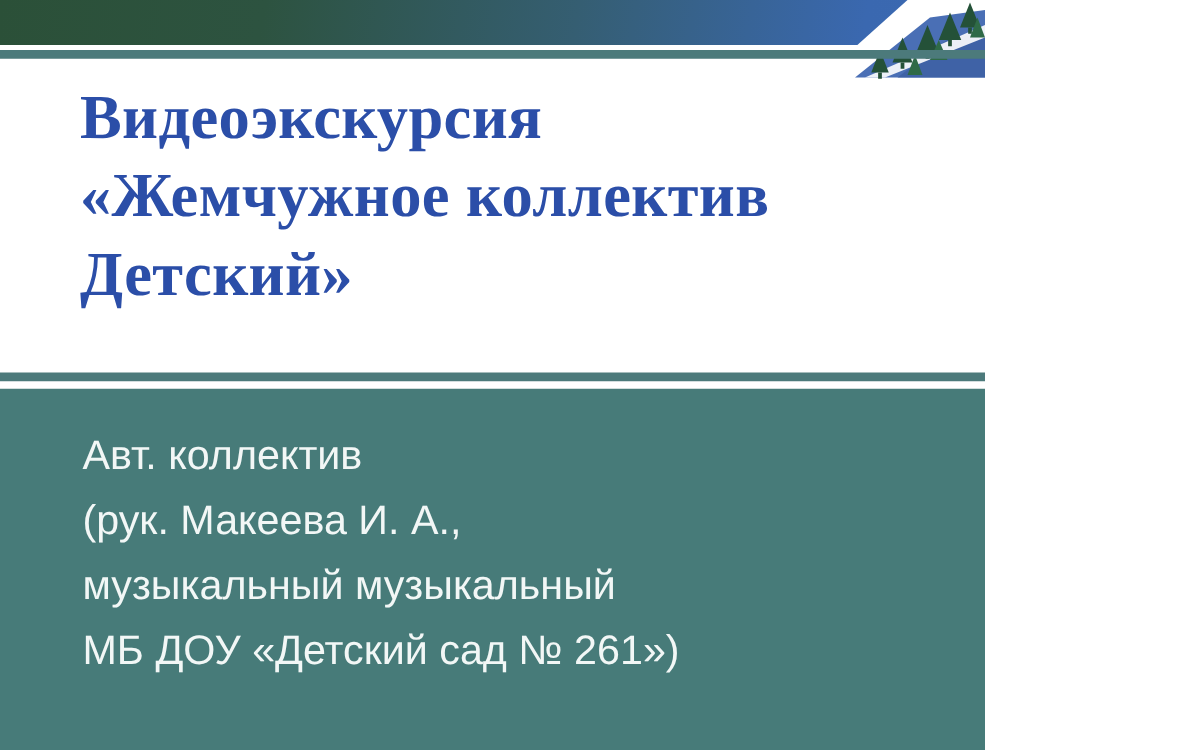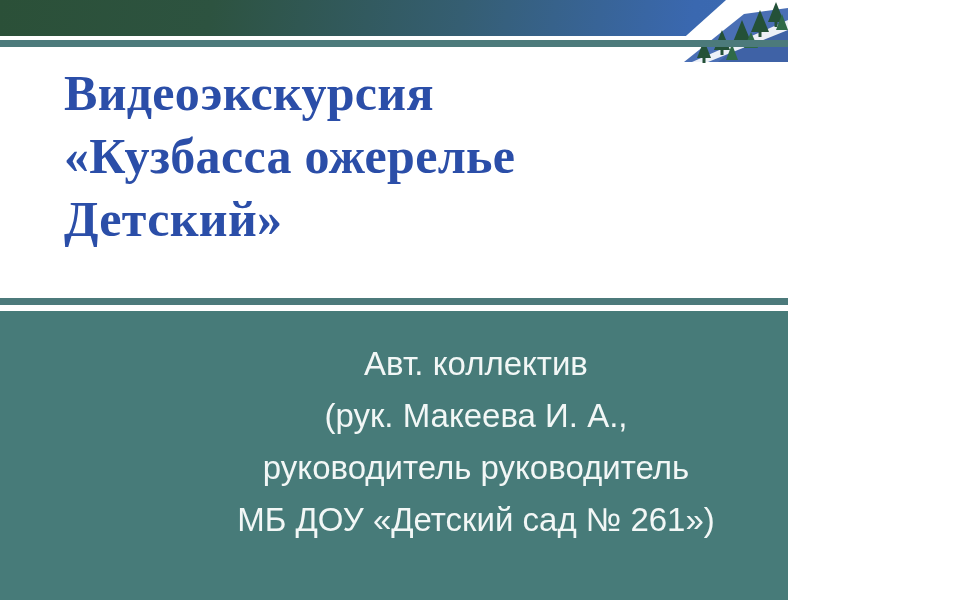--- a/index.html
+++ b/index.html
@@ -112,21 +112,20 @@
     width: 820px;
     color: #f2f7f6;
     font-family: "Liberation Sans", sans-serif;
     font-weight: normal;
     font-size: 33px;
     line-height: 52px;
   }
   .author-line {
     display: block;
     white-space: nowrap;
-    text-align: center;
   }
   .author-line b {
     font-weight: normal;
   }
 </style>
 </head>
 <body>
 
 <div id="slide">
 
@@ -163,27 +162,27 @@
         <polygon points="84,44 90,60 78,60"></polygon>
       </g>
     </svg>
   </div>
 
   <div class="rule-main"></div>
   <div class="rule-short"></div>
 
   <div class="title">
     <span class="title-line">Видеоэкскурсия</span>
-    <span class="title-line">«Кузбасса ожерелье</span>
+    <span class="title-line">«Жемчужное коллектив</span>
     <span class="title-line">Детский»</span>
   </div>
 
   <div class="panel-rule-top"></div>
   <div class="panel"></div>
 
   <div class="authors">
     <span class="author-line">Авт. коллектив</span>
     <span class="author-line"><span>(рук. </span><b>Макеева И. А.</b><span>,</span></span>
-    <span class="author-line">руководитель руководитель</span>
+    <span class="author-line">музыкальный музыкальный</span>
     <span class="author-line">МБ ДОУ «Детский сад № 261»)</span>
   </div>
 
 </div>
 
 </body></html>

